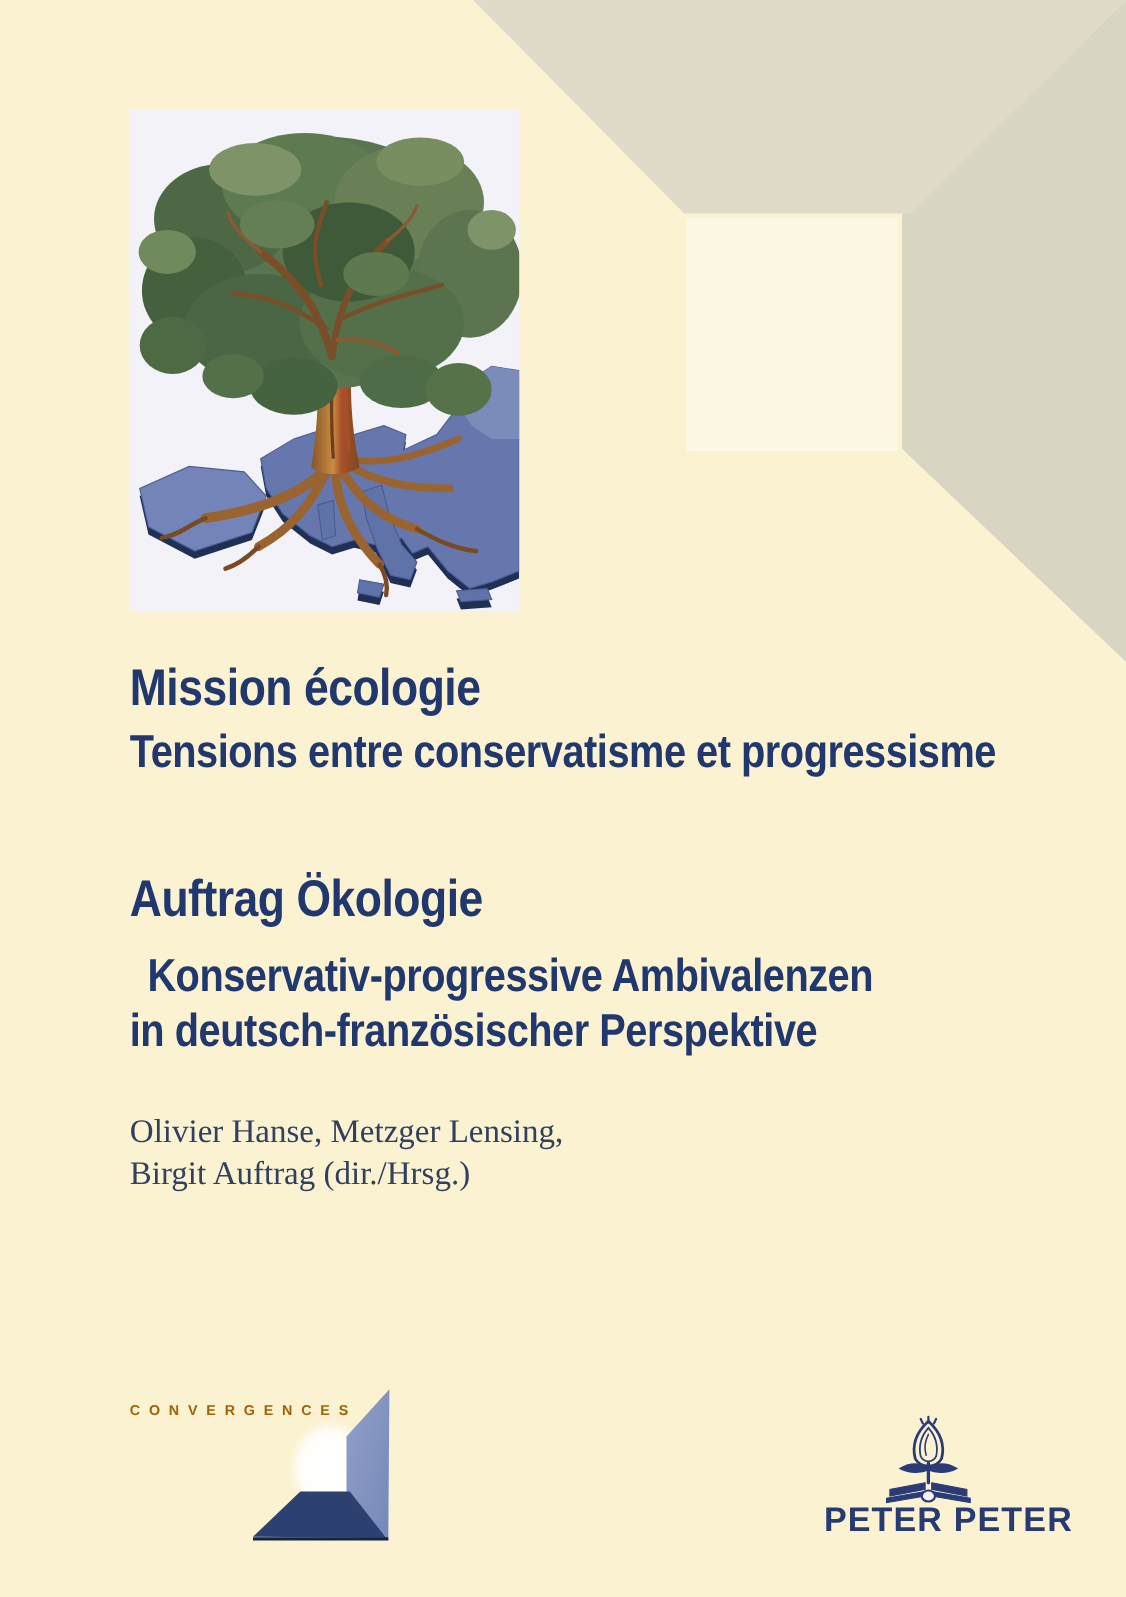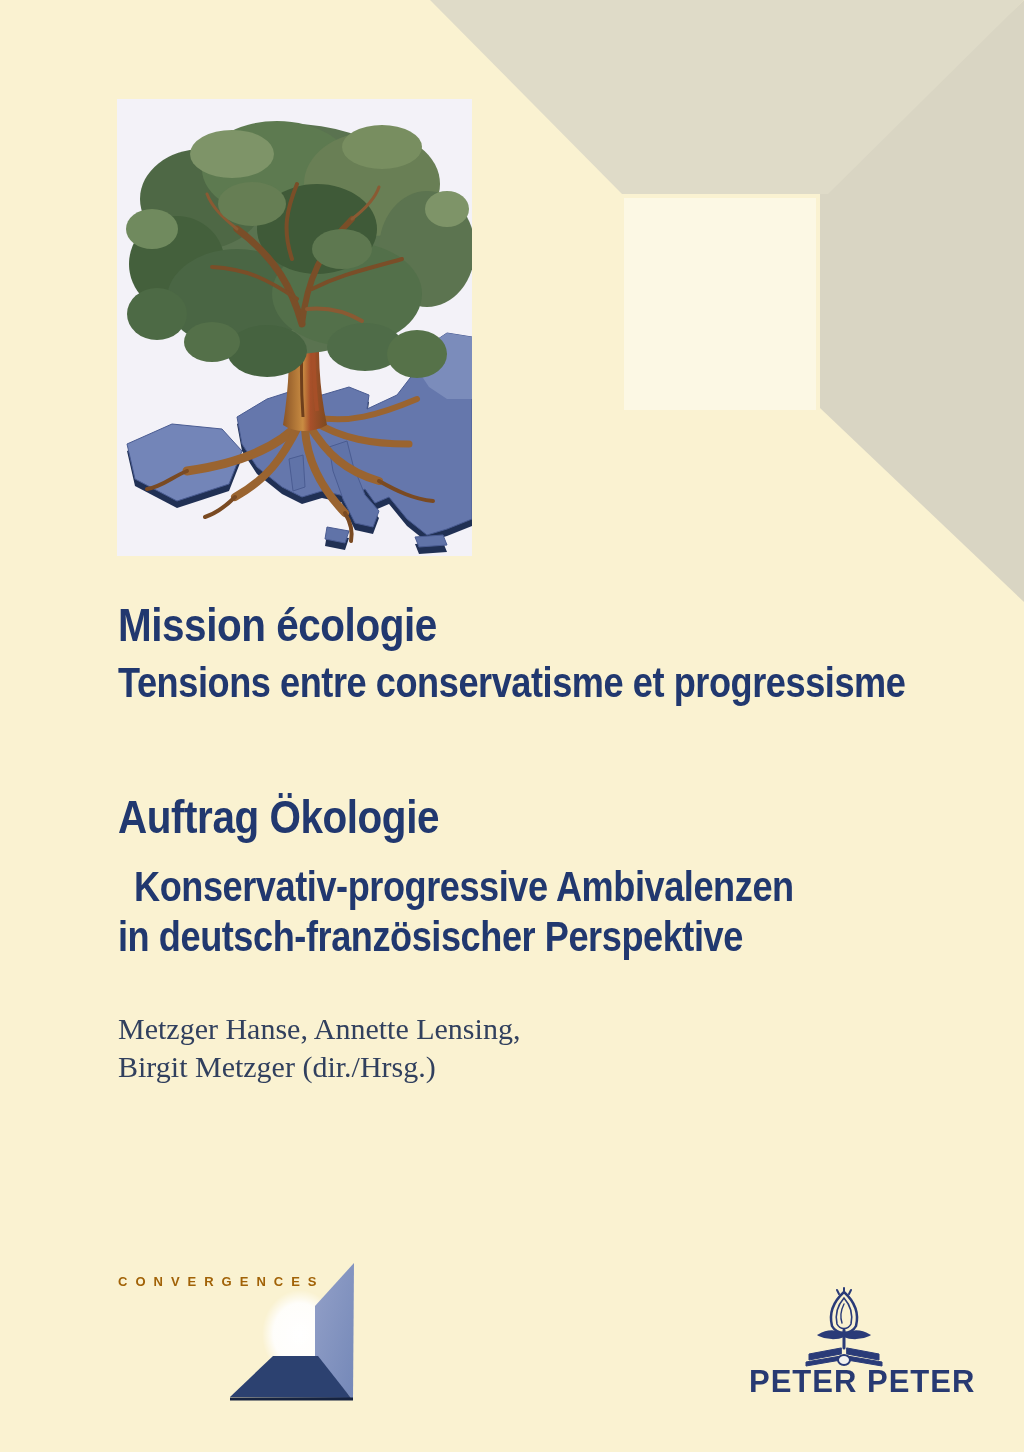--- a/index.html
+++ b/index.html
@@ -150,22 +150,22 @@
     <span class="cond">Auftrag Ökologie</span>
   </div>
   <div class="hl t-sub" style="top:865px;margin-left:16px;">
     <span class="cond">Konservativ-progressive Ambivalenzen</span>
   </div>
   <div class="hl t-sub" style="top:915px;">
     <span class="cond">in deutsch-französischer Perspektive</span>
   </div>
 
   <div class="authors">
-    <div>Metzger Hanse, Annette Lensing,</div>
-    <div>Birgit Metzger (dir./Hrsg.)</div>
+    <div>Olivier Hanse, Metzger Lensing,</div>
+    <div>Birgit Auftrag (dir./Hrsg.)</div>
   </div>
 
   <div class="series-label">CONVERGENCES</div>
 
   <svg class="cube-svg" width="140" height="152" viewBox="0 0 140 152" aria-hidden="true">
     <defs>
       <radialGradient id="glowGrad" cx="0.5" cy="0.5" r="0.5">
         <stop offset="0" stop-color="#ffffff"></stop>
         <stop offset="0.7" stop-color="#ffffff" stop-opacity="0.9"></stop>
         <stop offset="1" stop-color="#ffffff" stop-opacity="0"></stop>

